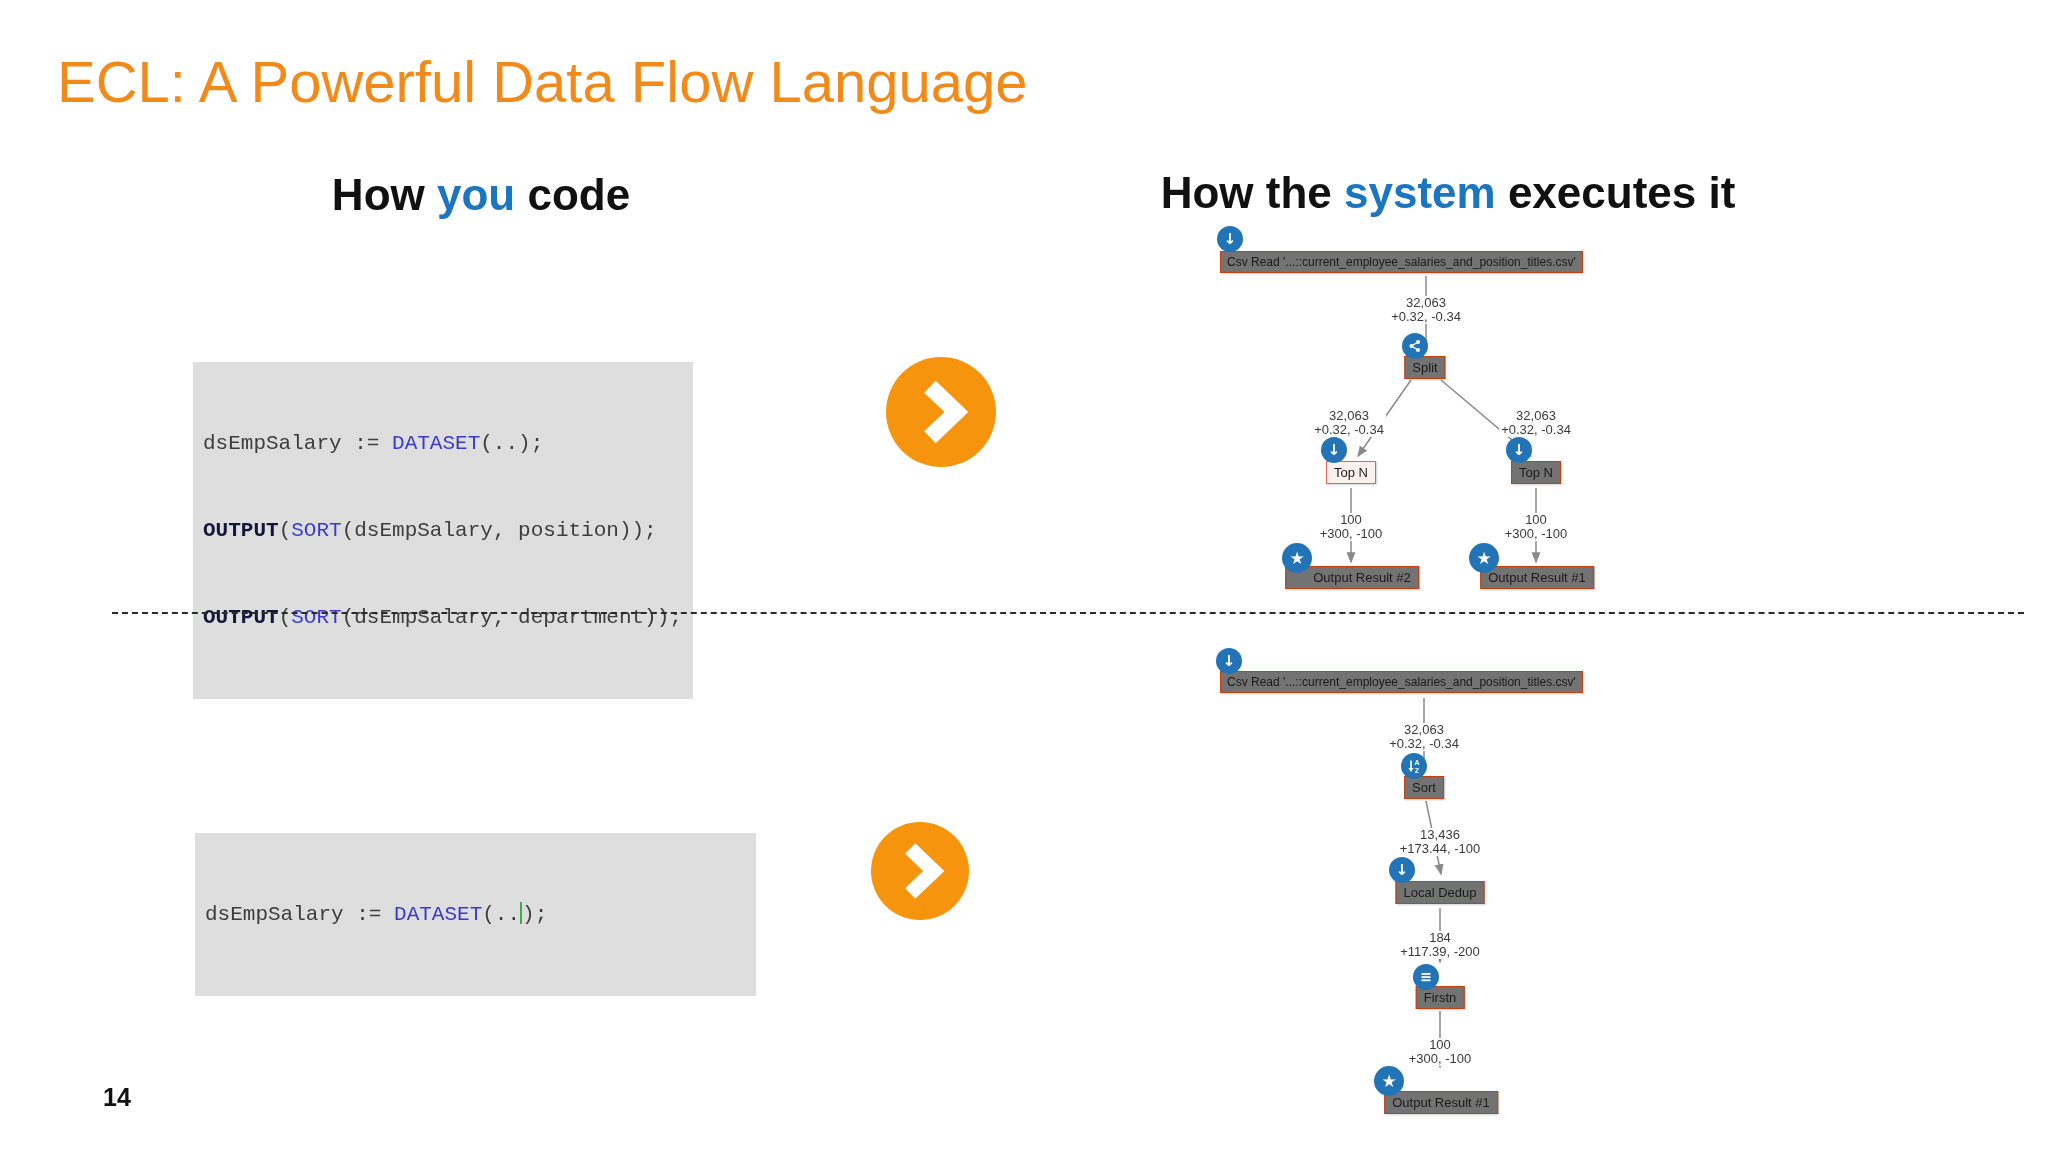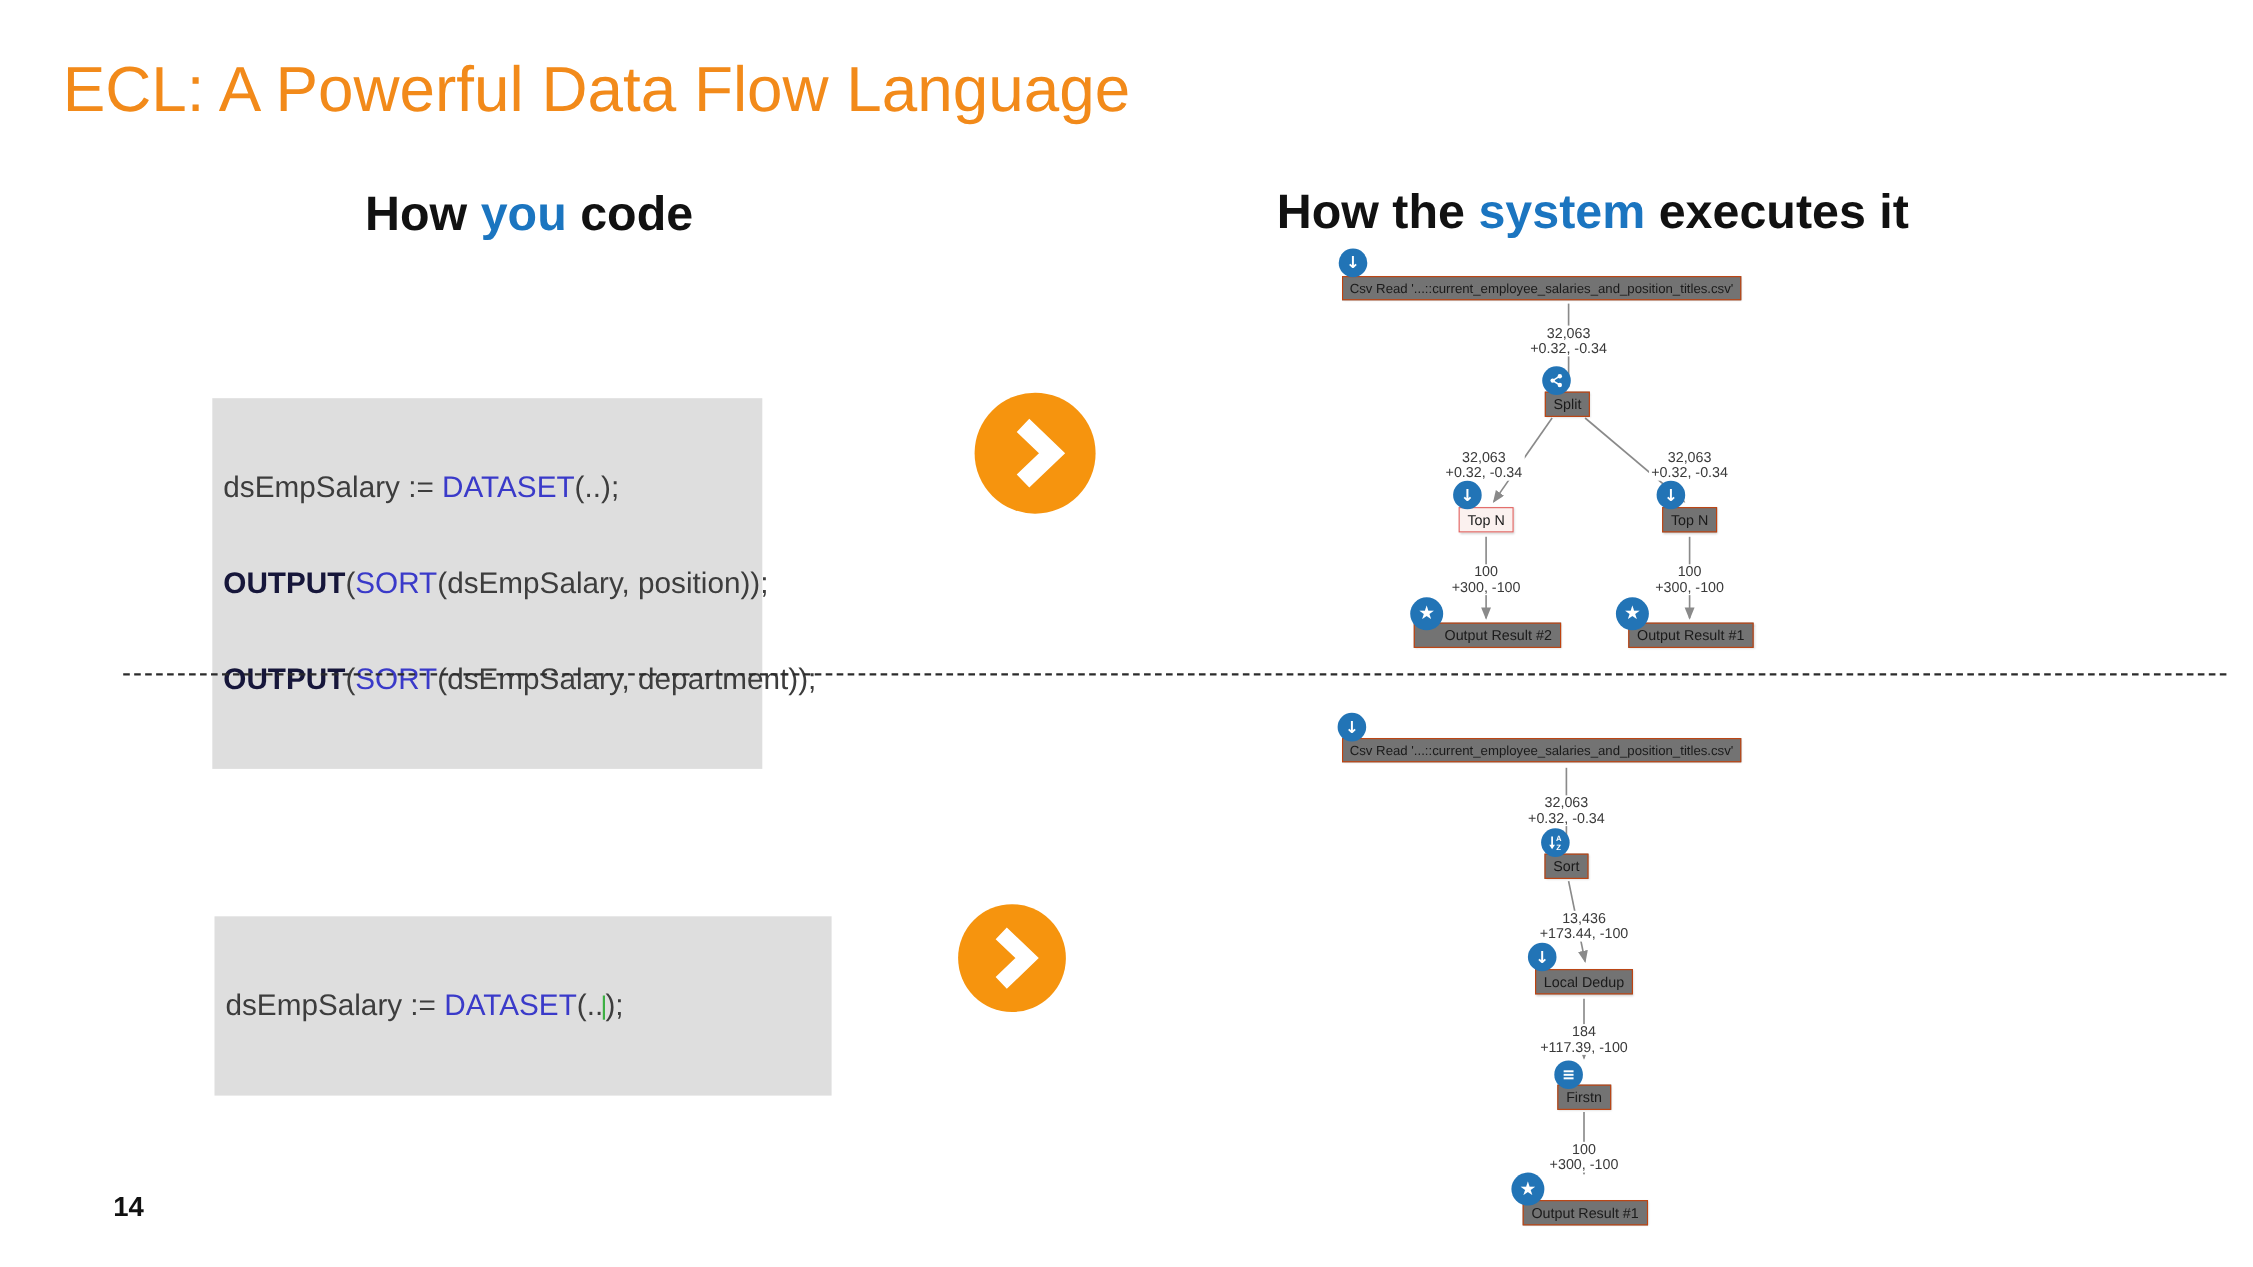--- a/index.html
+++ b/index.html
@@ -3,22 +3,22 @@
 <meta charset="utf-8">
 <style>
   html,body{margin:0;padding:0;background:#fff;}
   #slide{position:relative;width:2048px;height:1152px;background:#ffffff;overflow:hidden;
          font-family:"Liberation Sans",sans-serif;}
   
   .title{position:absolute;left:57px;top:48px;font-size:58px;color:#F28A1A;white-space:nowrap;}
   .colhead{position:absolute;font-size:44px;font-weight:bold;color:#111;white-space:nowrap;transform:translateX(-50%);}
   .colhead .accent{color:#1B75C0;}
   
-  .codebox{position:absolute;background:#DEDEDE;padding:9px 10px;font-family:Liberation Sans, sans-serif;
-           font-size:27px;line-height:29px;color:#3d3d3d;white-space:pre;}
+  .codebox{position:absolute;background:#DEDEDE;padding:9px 10px;font-family:Liberation Mono, monospace;
+           font-size:21px;line-height:29px;color:#3d3d3d;white-space:pre;}
   .c-kw{color:#3A3AC9;}
   .c-out{color:#16163a;font-weight:bold;}
   .caret{display:inline-block;width:2px;height:22px;background:#3CB043;vertical-align:-4px;}
   
   .oarrow{position:absolute;border-radius:50%;background:#F6940E;display:flex;align-items:center;justify-content:center;}
   
   .divider{position:absolute;left:112px;top:612px;width:1912px;border-top:2px dashed #2b2b2b;}
   
   .pagenum{position:absolute;left:103px;top:1083px;font-size:25px;font-weight:bold;color:#111;}
   
@@ -155,21 +155,21 @@
   <div class="elabel" style="left:1440px;top:828px;">
     <div>13,436</div>
     <div>+173.44, -100</div>
   </div>
 
   <div class="icirc s26" style="left:1389px;top:857px;">↓</div>
   <div class="node ctr" style="left:1440px;top:881px;">Local Dedup</div>
 
   <div class="elabel" style="left:1440px;top:931px;">
     <div>184</div>
-    <div>+117.39, -100</div>
+    <div>+117.39, -200</div>
   </div>
 
   <div class="icirc s26" style="left:1413px;top:964px;">
     <svg width="16" height="16" viewBox="0 0 16 16">
       <rect x="3.5" y="4" width="9" height="1.8" fill="#fff"></rect>
       <rect x="3.5" y="7.2" width="9" height="1.8" fill="#fff"></rect>
       <rect x="3.5" y="10.4" width="9" height="1.8" fill="#fff"></rect>
     </svg>
   </div>
   <div class="node ctr" style="left:1440px;top:986px;">Firstn</div>

